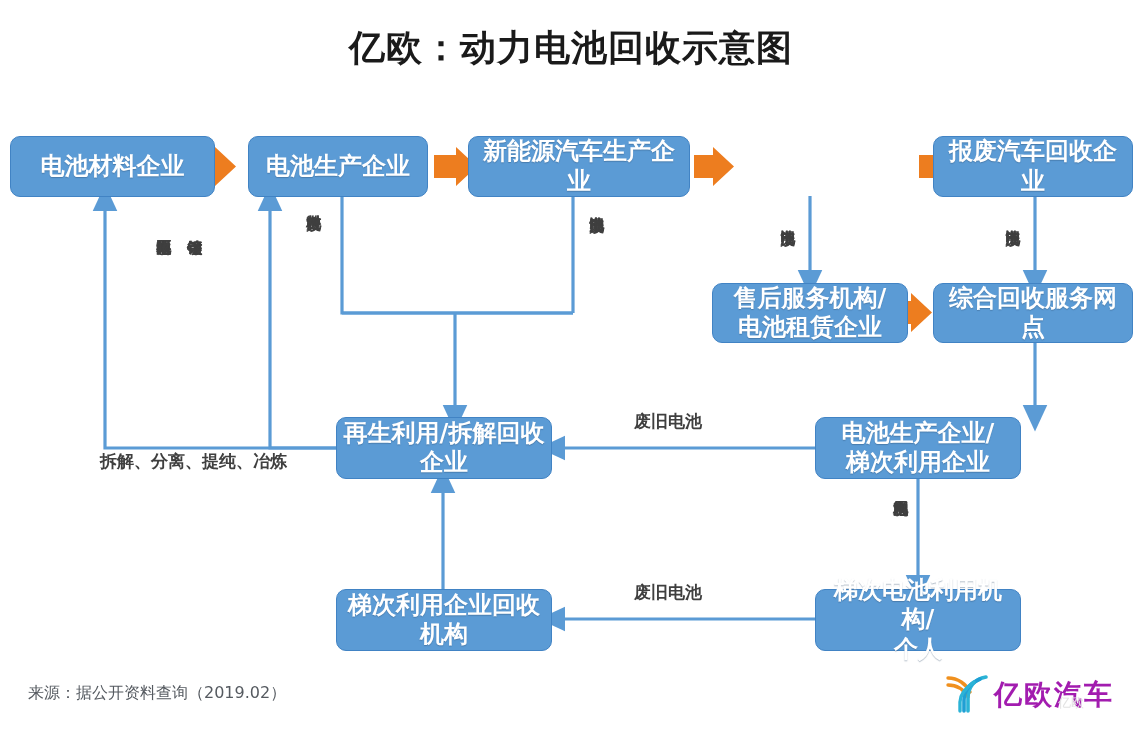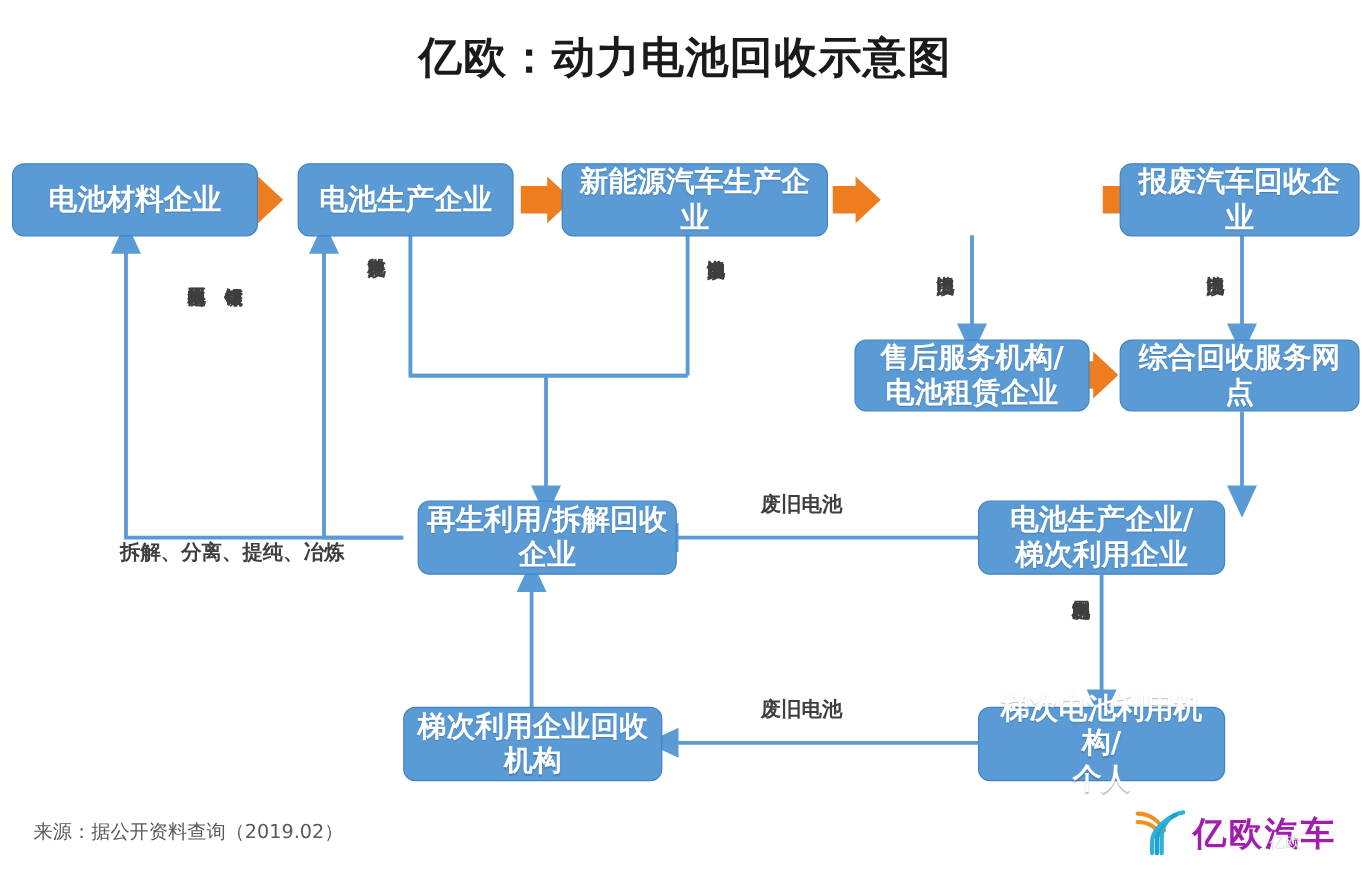--- a/index.html
+++ b/index.html
@@ -132,21 +132,21 @@
   <div class="node" style="left:468px;top:136px;width:222px;height:61px;">新能源汽车生产企业</div>
 
 
   <div class="node" style="left:933px;top:136px;width:200px;height:61px;">报废汽车回收企业</div>
 
   <div class="node" style="left:712px;top:283px;width:196px;height:60px;">售后服务机构/
 电池租赁企业</div>
 
   <div class="node" style="left:933px;top:283px;width:200px;height:60px;">综合回收服务网点</div>
 
-  <div class="node" style="left:336px;top:417px;width:216px;height:62px;margin-left:12px;">再生利用/拆解回收
+  <div class="node" style="left:336px;top:417px;width:216px;height:62px;">再生利用/拆解回收
 企业</div>
 
   <div class="node" style="left:815px;top:417px;width:206px;height:62px;">电池生产企业/
 梯次利用企业</div>
 
   <div class="node" style="left:336px;top:589px;width:216px;height:62px;">梯次利用企业回收
 机构</div>
 
   <div class="node" style="left:815px;top:589px;width:206px;height:62px;">梯次电池利用机构/
 个人</div>

